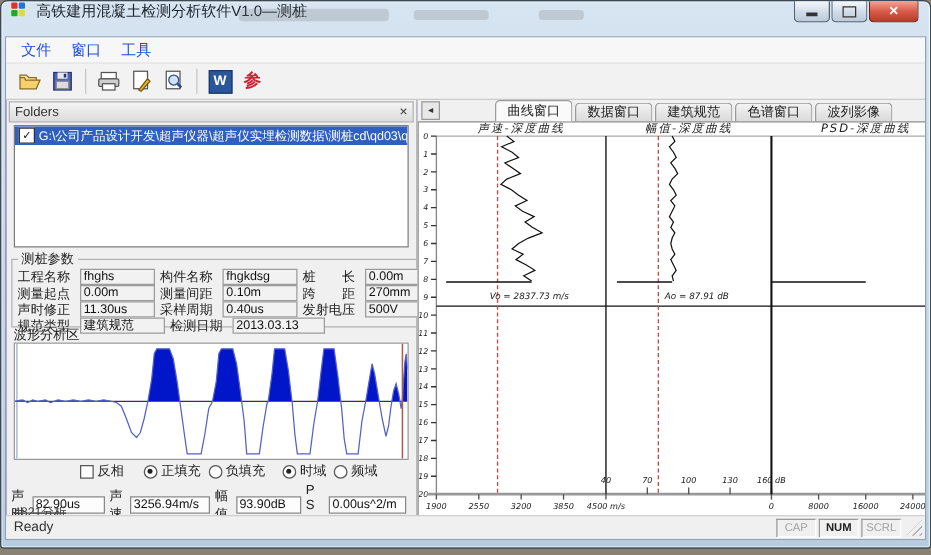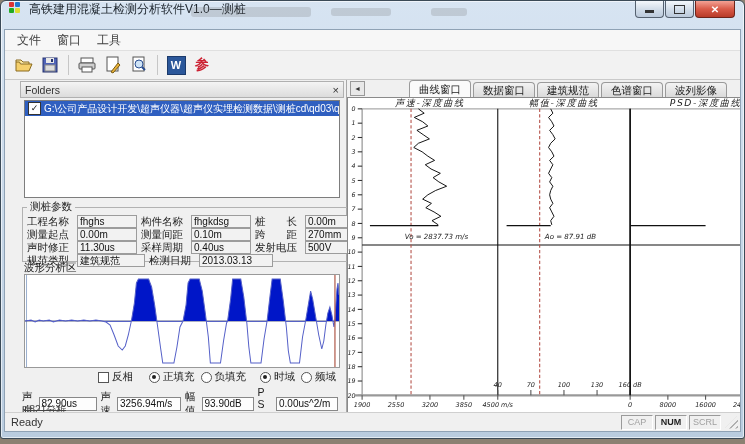--- a/index.html
+++ b/index.html
@@ -15,27 +15,27 @@
   .winbtns{position:absolute;right:9px;top:0;display:flex;}
   .wbtn{height:16px;border:1px solid #55616f;border-top:none;border-radius:0 0 4px 4px;
     background:linear-gradient(#f4f8fc,#cdd9e6 60%,#bccadb);display:flex;align-items:center;justify-content:center;margin-left:1px;}
   .wbtn.min{width:27px}.wbtn.max{width:27px}
   .wbtn.close{width:38px;background:linear-gradient(#f3a295,#d95b49 50%,#b83b28);border-color:#6e241a;color:#fff;font-size:10px;font-weight:bold;}
   .g-min{width:9px;height:3px;background:#333;margin-top:5px;}
   .g-max{width:9px;height:7px;border:1px solid #333;background:transparent;}
   
   .client{position:absolute;left:3px;right:3px;top:28px;bottom:6px;background:#f0f0f0;border:1px solid #8fa2b5;display:flex;flex-direction:column;}
   .menubar{height:20px;background:#f7f7f7;border-bottom:1px solid #e0e0e0;display:flex;align-items:center;padding:0 4px;}
-  .menubar span{font-size:12px;color:#404040;padding:2px 8px;font-family:Liberation Serif, serif;}
+  .menubar span{font-size:12px;color:#1d4ed8;padding:2px 8px;font-family:Liberation Serif, serif;}
   .toolbar{height:28px;background:#f2f2f2;border-bottom:1px solid #cacaca;display:flex;align-items:center;padding:0 6px;}
   .tbtn{width:26px;height:24px;display:flex;align-items:center;justify-content:center;}
   .tsep{width:1px;height:20px;background:#c6c6c6;margin:0 5px;}
   .wordsq{width:17px;height:17px;background:#2b579a;border:1px solid #1b3a6b;color:#fff;font-weight:bold;font-size:11px;display:flex;align-items:center;justify-content:center;}
   .canshu{color:#cc2233;font-size:14px;font-weight:bold;}
-  .workspace{flex:1;display:flex;background:#4c1d95;overflow:hidden;margin-left:13px;}
+  .workspace{flex:1;display:flex;background:#4c1d95;overflow:hidden;}
   
   .leftpanel{position:relative;width:328px;background:#f0f0f0;border-right:1px solid #a8a8a8;flex:none;}
   .panelhdr{position:absolute;left:2px;right:2px;top:1px;height:15px;background:linear-gradient(#f4f4f4,#dcdcdc);
     border:1px solid #b0b0b0;display:flex;align-items:center;justify-content:space-between;padding:0 4px;font-size:10.5px;color:#333;}
   .pclose{font-size:11px;color:#333;line-height:10px;}
   .listbox{position:absolute;left:6px;right:6px;top:20px;height:96px;background:#fff;border:1px solid #7d7d7d;overflow:hidden;}
   .listitem{height:15px;display:flex;align-items:center;background:#2f5fc0;color:#fff;}
   .cb{width:11px;height:11px;background:#fff;border:1px solid #333;margin:0 3px;flex:none;display:flex;align-items:center;justify-content:center;}
   .cb .chk{display:none;font-size:9px;color:#111;line-height:9px;}
   .cb.on .chk{display:block;}
@@ -48,21 +48,21 @@
     padding:0 2px;margin-right:4px;white-space:nowrap;overflow:hidden;flex:none;}
   .w54{width:54px}.w46{width:46px}.w62{width:62px}.w68{width:68px}
   .wavetitle{position:absolute;left:6px;top:181px;font-size:10.5px;color:#222;}
   .wavebox{position:absolute;left:6px;top:194px;width:314px;height:92px;background:#fff;border:1px solid #999;}
   .wavebox svg{width:100%;height:100%;display:block;}
   #wavepath{fill:none;stroke:#5560c8;stroke-width:1;}
   #wavefill{fill:#0016c8;stroke:none;}
   .mid{stroke:#333a66;stroke-width:0.8;}
   .redl{stroke:#b05a4a;stroke-width:1.2;}
   .axl{stroke:#9ab0cf;stroke-width:1;}
-  .ctlrow{position:absolute;left:0;top:290px;width:100%;display:flex;align-items:center;font-size:10.5px;color:#222;padding-left:80px;box-sizing:border-box;}
+  .ctlrow{position:absolute;left:0;top:290px;width:100%;display:flex;align-items:center;font-size:10.5px;color:#222;padding-left:59px;box-sizing:border-box;}
   .checkbox{width:9px;height:9px;border:1px solid #555;background:#fff;display:inline-flex;align-items:center;justify-content:center;margin-right:3px;flex:none;}
   .radio{width:9px;height:9px;border:1px solid #555;border-radius:50%;background:#fff;position:relative;margin-right:3px;flex:none;}
   .radio.on::after{content:"";position:absolute;left:2px;top:2px;width:4px;height:4px;border-radius:50%;background:#222;}
   .gap16{margin-left:16px}.gap6{margin-left:6px}.gap14{margin-left:14px}
   .readrow{position:absolute;left:4px;right:4px;top:306px;display:flex;align-items:center;font-size:10.5px;color:#222;}
   .rfield{border:1px solid #888;background:#fdfdfd;height:12px;line-height:12px;font-size:10px;color:#111;padding:0 2px;margin:0 4px 0 2px;white-space:nowrap;overflow:hidden;flex:none;}
   .rw54{width:52px}.rw60{width:58px}.rw48{width:46px}.rw56{width:56px}
   .cliptext{position:absolute;left:6px;top:323px;height:9px;overflow:hidden;font-size:10px;color:#444;text-decoration:line-through;}
   
   .rightpanel{flex:1;position:relative;background:#f0f0f0;display:flex;flex-direction:column;}

